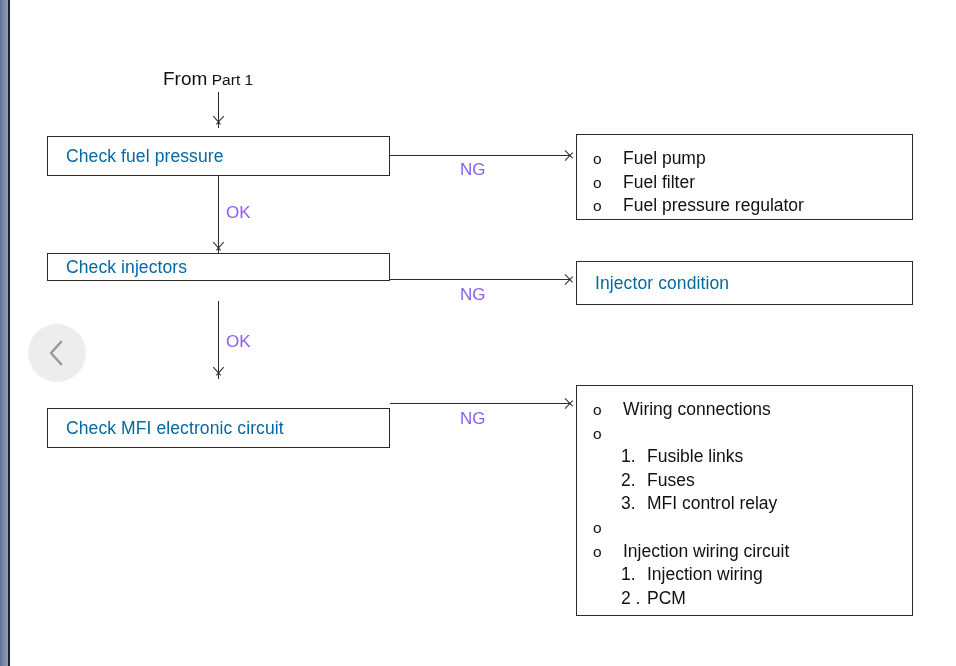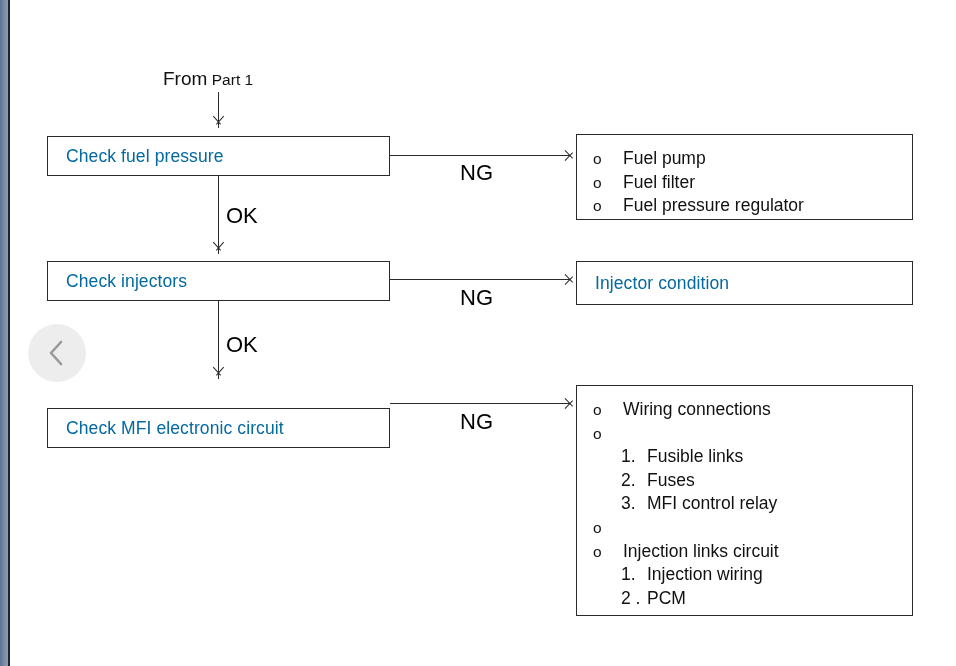--- a/index.html
+++ b/index.html
@@ -127,22 +127,22 @@
     right: 0;
     height: 11px;
     width: 0;
     border-left: 1.6px solid #2b2b2b;
   }
   .arrow-right::before { top: -1px;    transform: rotate(-44deg); transform-origin: right bottom; }
   .arrow-right::after  { bottom: -1px; transform: rotate(44deg);  transform-origin: right top; }
 
   .edge-label {
     position: absolute;
-    font-size: 22px;
-    color: #000000;
+    font-size: 17px;
+    color: #8b5cf6;
     white-space: nowrap;
   }
 
   
   .from-caption {
     position: absolute;
     white-space: nowrap;
     color: #111111;
   }
   .from-caption .big   { font-size: 19px; }
@@ -197,21 +197,21 @@
       <div class="li">
         <span class="mark">o</span>
         <span>Fuel pressure regulator</span>
       </div>
     </div>
 
     <div class="vline" style="left:207px; top:176px; height:78px;"></div>
     <div class="arrow-down" style="left:200px; top:250px;"></div>
     <div class="edge-label" style="left:215px; top:203px;">OK</div>
 
-    <div class="fc-box" style="left:36px; top:261px; width:343px; height:40px;">
+    <div class="fc-box" style="left:36px; top:253px; width:343px; height:28px;">
       <span class="box-text">Check injectors</span>
     </div>
 
     <div class="hline" style="left:379px; top:279px; width:180px;"></div>
     <div class="arrow-right" style="left:551px; top:272px;"></div>
     <div class="edge-label" style="left:449px; top:285px;">NG</div>
 
     <div class="fc-box" style="left:565px; top:261px; width:337px; height:44px;">
       <span class="box-text">Injector condition</span>
     </div>
@@ -246,21 +246,21 @@
       </div>
       <div class="li sub">
         <span class="mark">3.</span>
         <span>MFI control relay</span>
       </div>
       <div class="li">
         <span class="mark">o</span>
       </div>
       <div class="li">
         <span class="mark">o</span>
-        <span>Injection links circuit</span>
+        <span>Injection wiring circuit</span>
       </div>
       <div class="li sub">
         <span class="mark">1.</span>
         <span>Injection wiring</span>
       </div>
       <div class="li sub">
         <span class="mark">2 .</span>
         <span>PCM</span>
       </div>
     </div>

